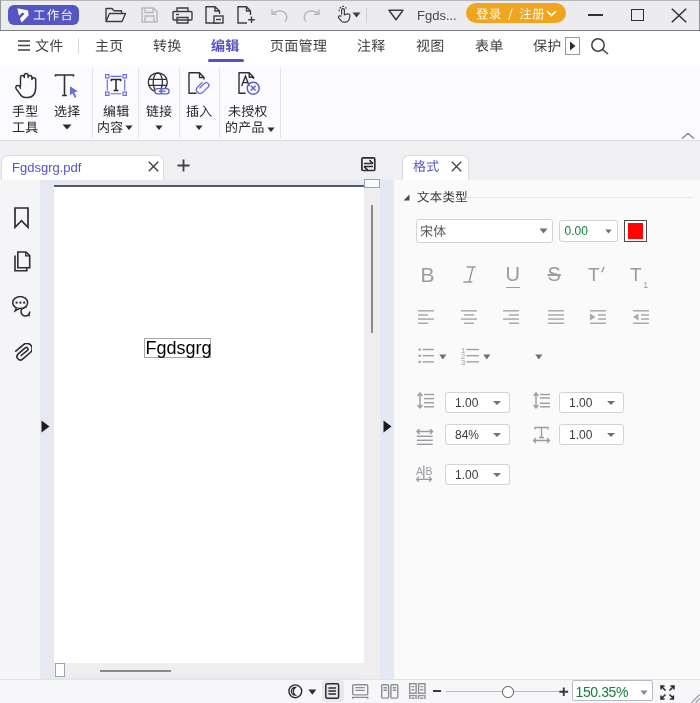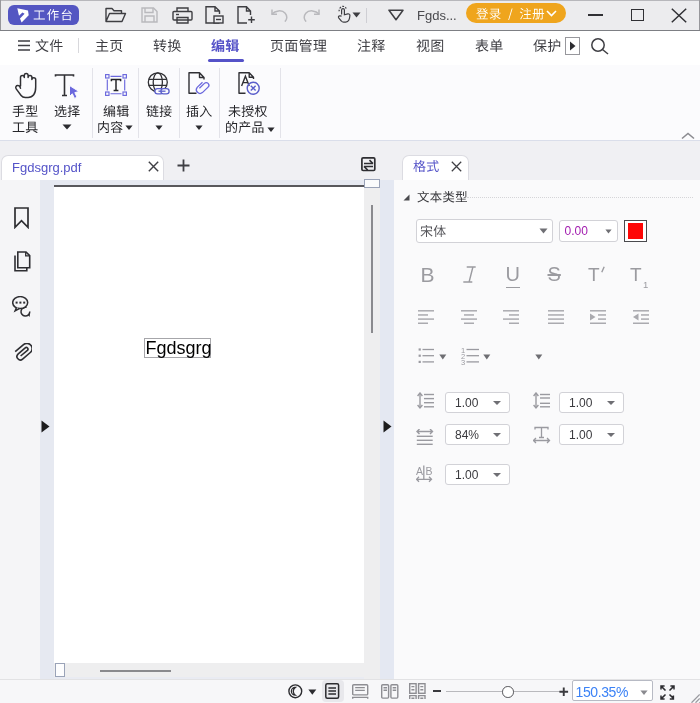--- a/index.html
+++ b/index.html
@@ -352,21 +352,21 @@
 <div class="combo" style="left:416px;top:219px;width:137px;height:24px"></div>
 <div class="a" style="left:419.5px;top:223.5px">
     <svg width="26" height="14" viewBox="0 0 26 14">
       <path transform="translate(0,12.0)" fill="#55555a" d="M6.0 -7.8V-5.7H1.0V-4.8H5.2C4.1 -3.0 2.2 -1.2 0.4 -0.3C0.7 -0.1 1.0 0.2 1.2 0.5C3.0 -0.5 4.8 -2.4 6.0 -4.4V1.0H7.0V-4.3C8.2 -2.4 10.1 -0.6 11.8 0.4C12.0 0.1 12.3 -0.3 12.6 -0.5C10.8 -1.3 8.9 -3.0 7.7 -4.8H12.0V-5.7H7.0V-7.8ZM5.6 -10.7C5.8 -10.3 6.0 -9.8 6.2 -9.4H1.1V-6.7H2.0V-8.5H10.9V-6.7H12.0V-9.4H7.3C7.2 -9.9 6.9 -10.5 6.6 -11.0Z M16.5 -10.9C15.8 -8.9 14.7 -7.0 13.6 -5.7C13.8 -5.5 14.1 -4.9 14.2 -4.7C14.6 -5.2 14.9 -5.7 15.3 -6.2V1.0H16.2V-7.9C16.7 -8.7 17.0 -9.7 17.4 -10.6ZM18.6 -2.3V-1.4H20.8V1.0H21.7V-1.4H23.8V-2.3H21.7V-6.8C22.5 -4.5 23.8 -2.3 25.1 -1.1C25.3 -1.4 25.6 -1.7 25.8 -1.9C24.4 -3.0 23.1 -5.2 22.3 -7.4H25.6V-8.3H21.7V-10.9H20.8V-8.3H17.1V-7.4H20.2C19.4 -5.1 18.0 -2.9 16.6 -1.8C16.8 -1.6 17.1 -1.3 17.3 -1.1C18.6 -2.3 19.9 -4.4 20.8 -6.7V-2.3Z"></path>
     </svg>
   </div>
 <svg class="a" style="left:539px;top:228.3px" width="9" height="6" viewBox="0 0 9 6">
     <path fill="#6f6f74" d="M0.5 0.5 H8.5 L4.5 5.5 Z"></path>
   </svg>
 <div class="combo" style="left:558.5px;top:219.5px;width:59px;height:22.5px">
-    <span class="v" style="left:5px;color:#a21caf">0.00</span>
+    <span class="v" style="left:5px;color:#15803d">0.00</span>
   </div>
 <svg class="a" style="left:604.5px;top:229px" width="7" height="4.8" viewBox="0 0 7 4.8">
     <path fill="#6f6f74" d="M0.4 0.4 H6.6 L3.5 4.4 Z"></path>
   </svg>
 <div class="a" style="left:624px;top:219.5px;width:22.5px;height:22.5px;background:#fff;border:1.5px solid #4a4a4e"></div>
 <div class="a" style="left:627.8px;top:223.2px;width:15.5px;height:15.5px;background:#fe0606"></div>
 <div class="a" style="left:420.5px;top:263.5px;font-size:21px;line-height:1;color:#9b9ba0">B</div>
 <svg class="a" style="left:462px;top:266px" width="15" height="17" viewBox="0 0 15 17">
     <g stroke="#9b9ba0" stroke-width="1.4" fill="none">
       <path d="M4.7 1 H13.7 M1.3 16 H10.3 M10.9 1 L7.1 16"></path>
@@ -568,21 +568,21 @@
       <path d="M2.4 15.2 H5.4 M11.3 15.2 H14.3"></path>
     </g>
   </svg>
 <div class="a" style="left:433px;top:690.4px;width:7.5px;height:2px;background:#3a3a3e"></div>
 <div class="a" style="left:446px;top:691px;width:115px;height:1.4px;background:#b9b9bd"></div>
 <div class="a" style="left:502px;top:686.4px;width:11.6px;height:11.6px;background:#fff;border:1.5px solid #55555a;border-radius:50%"></div>
 <svg class="a" style="left:559px;top:687.2px" width="9.5" height="9.5" viewBox="0 0 9.5 9.5">
     <path stroke="#3a3a3e" stroke-width="1.9" d="M4.75 0.4 V9.1 M0.4 4.75 H9.1"></path>
   </svg>
 <div class="a" style="left:571.5px;top:680px;width:81px;height:21px;background:#fff;border:1px solid #b7bac4;border-radius:2px"></div>
-<div class="a" style="left:575.5px;top:683.8px;font-size:14px;letter-spacing:-0.4px;color:#3b82f6">150.35%</div>
+<div class="a" style="left:575.5px;top:683.8px;font-size:14px;letter-spacing:-0.4px;color:#15803d">150.35%</div>
 <svg class="a" style="left:639.5px;top:690px" width="8" height="5.5" viewBox="0 0 8 5.5">
     <path fill="#8a8a8f" d="M0.4 0.4 H7.6 L4 5.1 Z"></path>
   </svg>
 <svg class="a" style="left:660px;top:684.5px" width="15" height="15" viewBox="0 0 15 15">
     <g fill="none" stroke="#2c2c30" stroke-width="1.5">
       <path d="M5.5 5.5 L1.6 1.6 M1 4.6 V1 H4.6 M9.5 5.5 L13.4 1.6 M10.4 1 H14 V4.6 M5.5 9.5 L1.6 13.4 M1 10.4 V14 H4.6 M9.5 9.5 L13.4 13.4 M13.4 10.4 V14 H9.8"></path>
     </g>
   </svg>
 <svg class="a" style="left:691px;top:694px" width="9" height="9" viewBox="0 0 9 9">
     <g stroke="#9a9aa0" stroke-width="1.3">

